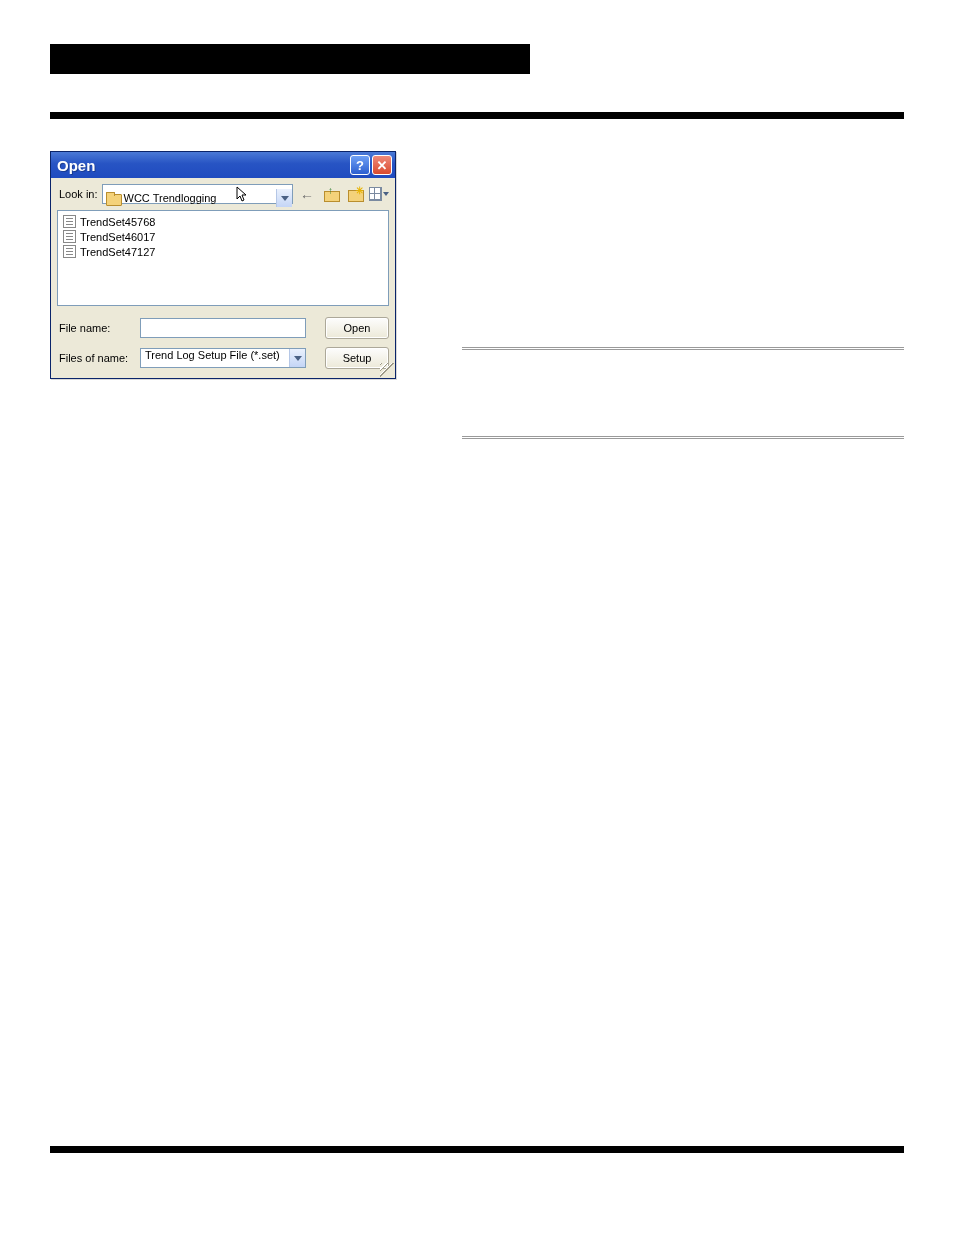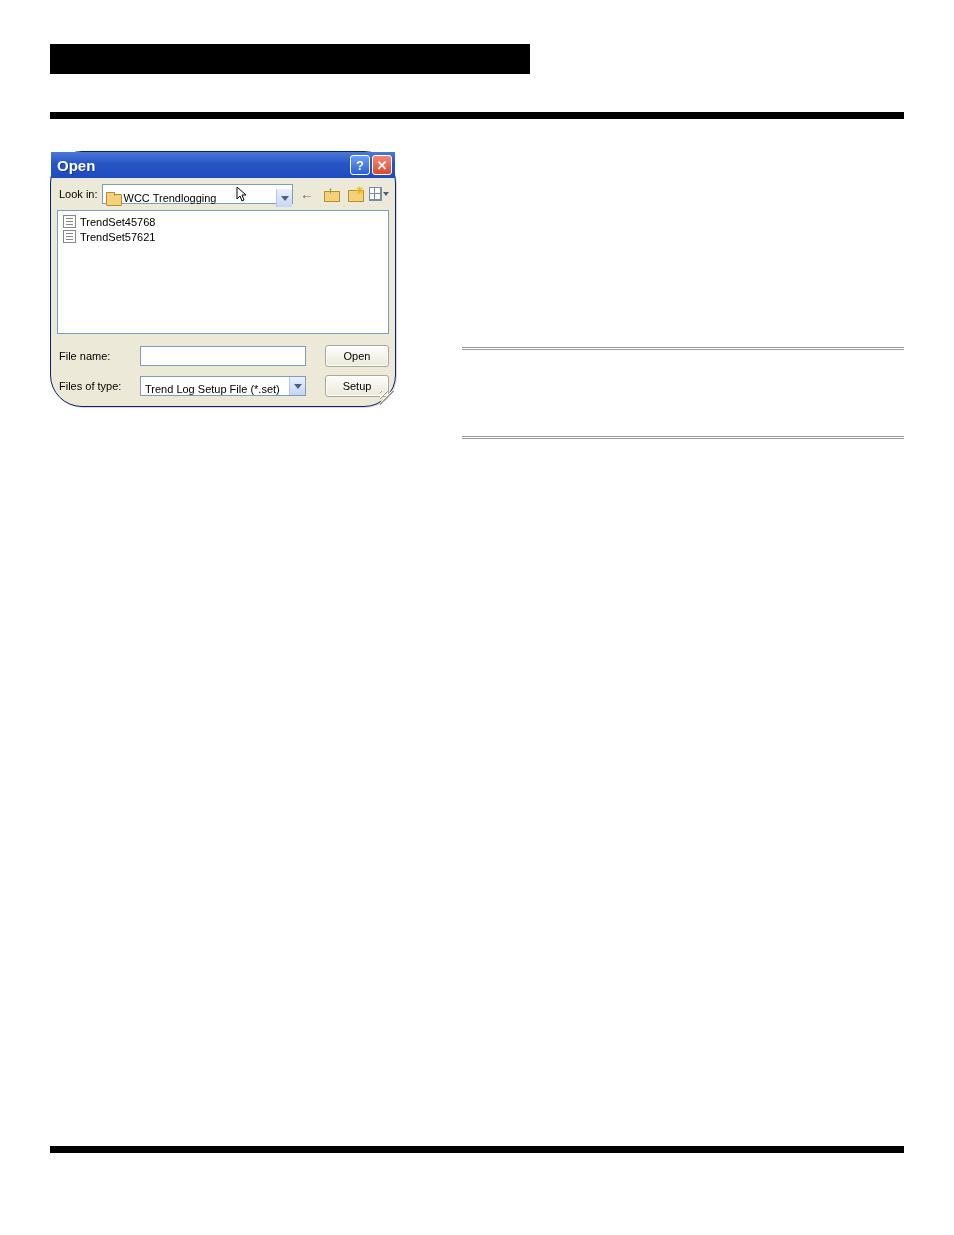--- a/index.html
+++ b/index.html
@@ -171,21 +171,21 @@
   }
   .views-icon span{border:1px solid #7a8aa0;margin:-1px 0 0 -1px;}
   .views-drop{
     width:8px;height:20px;display:flex;align-items:center;justify-content:center;
   }
 
   .file-pane {
     margin: 2px 6px 6px 6px;
     background:#fff;
     border:1px solid #7f9db9;
-    height: 124px;
+    height: 96px;
     padding: 3px 4px;
     overflow:hidden;
   }
   .file-item {
     display:flex;align-items:center;gap:4px;
     height:15px;font-size:11px;color:#000;
     padding-left:1px;
   }
   .set-ico{
     width:13px;height:13px;border:1px solid #888;background:#fff;position:relative;
@@ -201,41 +201,41 @@
     grid-template-rows: 24px 24px;
     gap: 6px 19px;
     padding: 4px 6px 8px 8px;
     align-items:center;
   }
   .txt-input{
     height:20px;background:#fff;border:1px solid #7f9db9;
   }
   .combo{
     height:20px;background:#fff;border:1px solid #7f9db9;
-    display:flex;align-items:flex-end;padding-left:4px;font-size:11px;
+    display:flex;align-items:flex-start;padding-left:4px;font-size:11px;
   }
   .combo .spacer{flex:1;}
   .win-btn{
     height:22px;
     background:linear-gradient(#fdfdfd,#ece9d8);
     border:1px solid #aca899;
     border-radius:3px;
     font-size:11px;color:#000;
     display:flex;align-items:center;justify-content:center;
     box-shadow: inset 0 0 0 1px #fff;
   }
   .resize-grip{
     position:absolute;right:1px;bottom:1px;width:14px;height:14px;
     background:
       linear-gradient(135deg, transparent 0 8px, #fff 8px 9px, #9e9a87 9px 10px, transparent 10px),
       linear-gradient(135deg, transparent 0 4px, #fff 4px 5px, #9e9a87 5px 6px, transparent 6px),
       linear-gradient(135deg, transparent 0 0px, #fff 0px 1px, #9e9a87 1px 2px, transparent 2px);
     background-repeat:no-repeat;
   }
-  .open-dialog{position:relative;border-radius:32px;}
+  .open-dialog{position:relative;}
 
   
   .footer-band{
     position:absolute;
     left:50px; right:50px;
     bottom:82px;
     height:7px;
     background:#000;
   }
 </style>
@@ -300,32 +300,36 @@
           </div>
         </div>
 
         <div class="file-pane">
           <div class="file-item">
             <span class="set-ico"></span>
             <span>TrendSet45768</span>
           </div>
           <div class="file-item">
             <span class="set-ico"></span>
-            <span>TrendSet57621</span>
+            <span>TrendSet46017</span>
+          </div>
+          <div class="file-item">
+            <span class="set-ico"></span>
+            <span>TrendSet47127</span>
           </div>
         </div>
 
         <div class="bottom-grid">
           <span class="lbl">File name:</span>
           <div class="txt-input" title=""></div>
           <div class="win-btn">
             <span>Open</span>
           </div>
 
-          <span class="lbl">Files of type:</span>
+          <span class="lbl">Files of name:</span>
           <div class="combo">
             <span>Trend Log Setup File (*.set)</span>
             <span class="spacer"></span>
             <div class="combo-drop">
                 <div class="tri-down"></div>
               </div>
           </div>
           <div class="win-btn">
             <span>Setup</span>
           </div>

